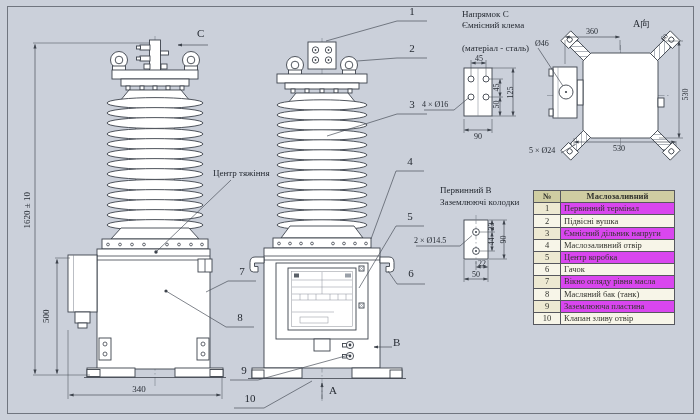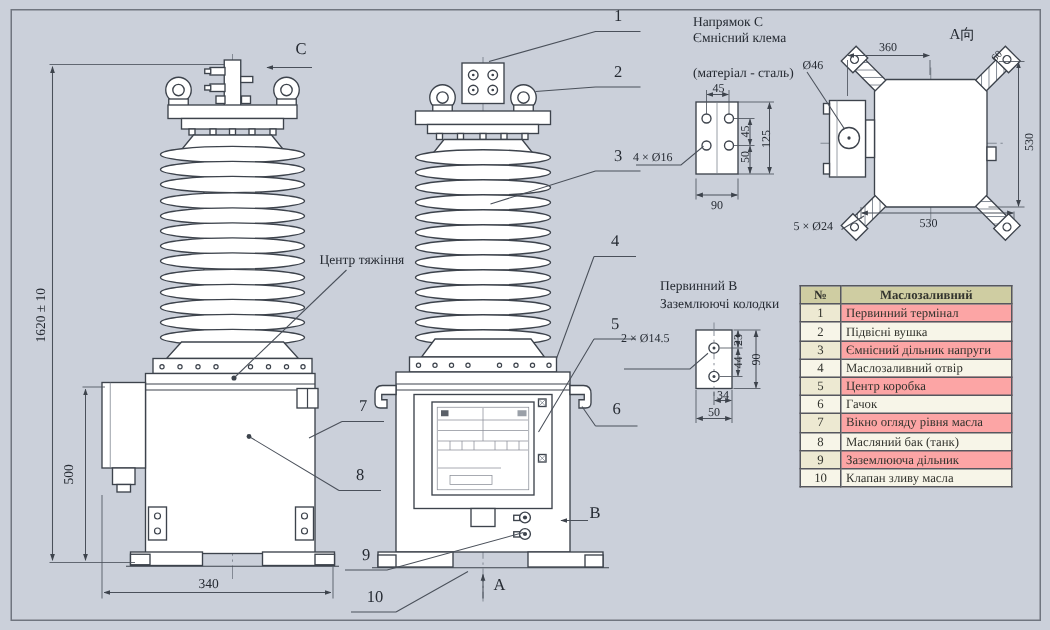--- a/index.html
+++ b/index.html
@@ -11,21 +11,21 @@
        line-height:1.15;white-space:nowrap;}
   .s9{font-size:9px}.s10{font-size:10px}.s11{font-size:11px}
   .ctr{text-align:center}
   .vrot{transform:rotate(-90deg);transform-origin:center;text-align:center;}
   .r45{transform:rotate(-45deg);transform-origin:center;font-size:7px;}
   
   #ptable{position:absolute;left:533px;top:190px;width:142px;border-collapse:collapse;
           font-family:"Liberation Serif",serif;font-size:8.5px;color:#33342e;}
   #ptable th,#ptable td{border:1px solid #56575e;padding:0px 3px;height:11.2px;line-height:1.05;}
   #ptable th{background:#cfcda2;font-weight:bold;text-align:center;}
-  #ptable td{background:#fca5a5;}
+  #ptable td{background:#d946ef;}
   #ptable td:first-child{text-align:center;width:20px;background:#ede9d2;}
   #ptable tr:nth-child(even) td{background:#f7f5e8;}
 </style>
 </head>
 <body>
 
 <div id="stage">
   <div id="frame"></div>
 
   <svg width="700" height="420" viewBox="0 0 700 420">
@@ -334,25 +334,25 @@
   <div class="lbl s10" style="left:633px;top:18px">A向</div>
   <div class="lbl ctr" style="left:580px;top:27px;width:24px">360</div>
   <div class="lbl" style="left:535px;top:39px">Ø46</div>
   <div class="lbl vrot" style="left:672px;top:90px;width:28px">530</div>
   <div class="lbl ctr" style="left:605px;top:144px;width:28px">530</div>
   <div class="lbl" style="left:529px;top:146px">5 × Ø24</div>
   <div class="lbl r45" style="left:660px;top:31px;width:14px">60</div>
 
   <div class="lbl s9" style="left:440px;top:185px">Первинний B</div>
   <div class="lbl s9" style="left:440px;top:197px">Заземлюючі колодки</div>
-  <div class="lbl" style="left:414px;top:221px">2 × Ø14.5</div>
+  <div class="lbl" style="left:414px;top:236px">2 × Ø14.5</div>
   <div class="lbl vrot" style="left:484px;top:222px;width:16px">23</div>
   <div class="lbl vrot" style="left:484px;top:237px;width:16px">44</div>
   <div class="lbl vrot" style="left:496px;top:235px;width:16px">90</div>
-  <div class="lbl ctr" style="left:475px;top:259px;width:14px">34</div>
+  <div class="lbl ctr" style="left:475px;top:259px;width:14px">22</div>
   <div class="lbl ctr" style="left:469px;top:270px;width:14px">50</div>
 
   <div class="lbl vrot s9" style="left:0px;top:205px;width:54px">1620 ± 10</div>
   <div class="lbl vrot s9" style="left:33px;top:311px;width:26px">500</div>
   <div class="lbl ctr s9" style="left:125px;top:384px;width:28px">340</div>
   <div class="lbl s9" style="left:213px;top:168px">Центр тяжіння</div>
 
   <div class="lbl s11" style="left:197px;top:27px">C</div>
   <div class="lbl s11" style="left:329px;top:384px">A</div>
   <div class="lbl s11" style="left:393px;top:336px">B</div>
@@ -403,21 +403,21 @@
         <tr>
           <td>7</td>
           <td>Вікно огляду рівня масла</td>
         </tr>
         <tr>
           <td>8</td>
           <td>Масляний бак (танк)</td>
         </tr>
         <tr>
           <td>9</td>
-          <td>Заземлююча дільник</td>
+          <td>Заземлююча пластина</td>
         </tr>
         <tr>
           <td>10</td>
-          <td>Клапан зливу масла</td>
+          <td>Клапан зливу отвір</td>
         </tr>
       </tbody>
   </table>
 </div>
 
 </body></html>

